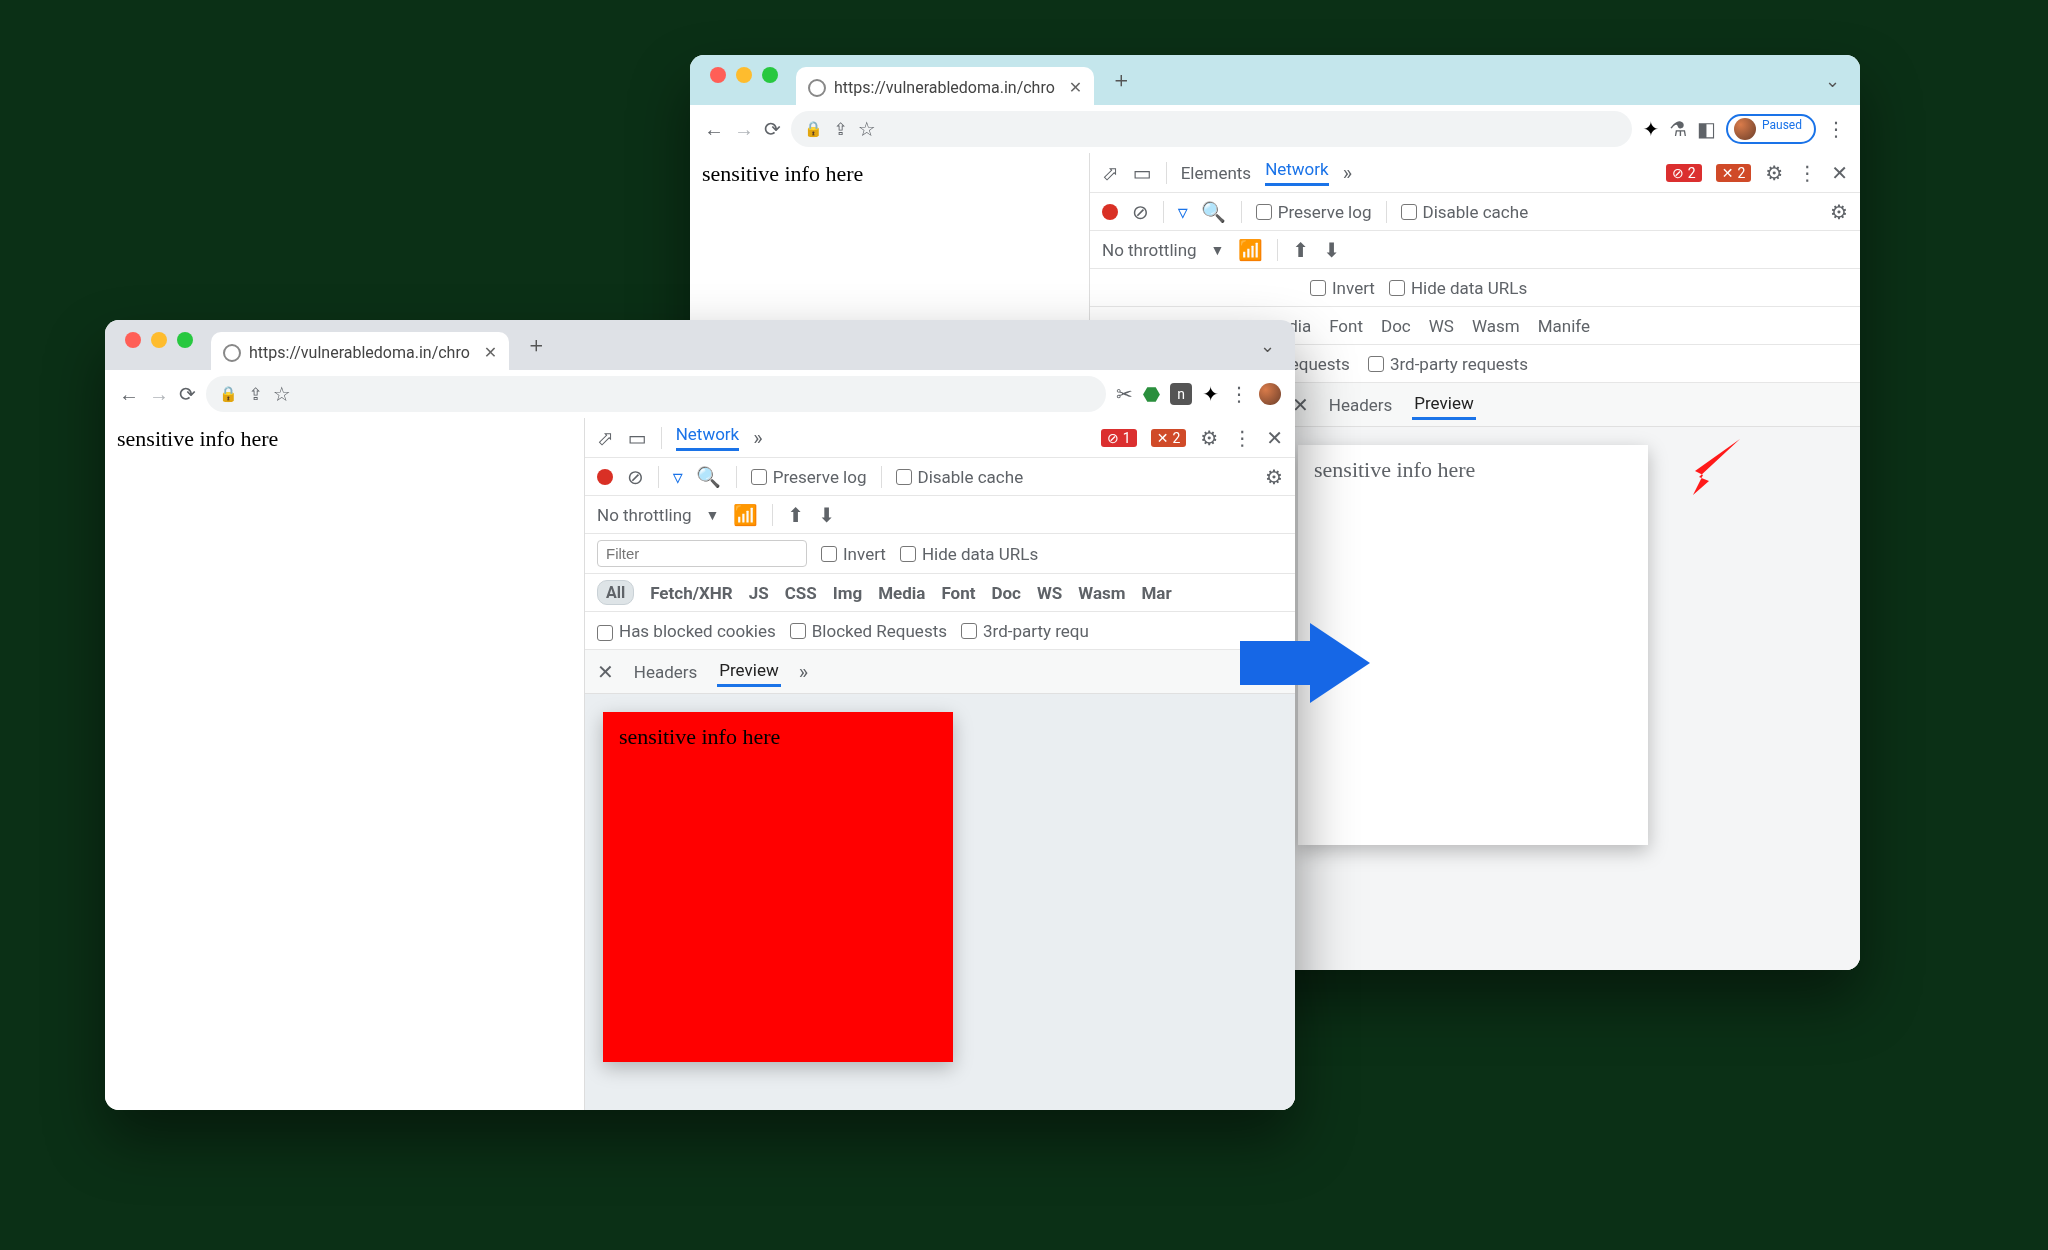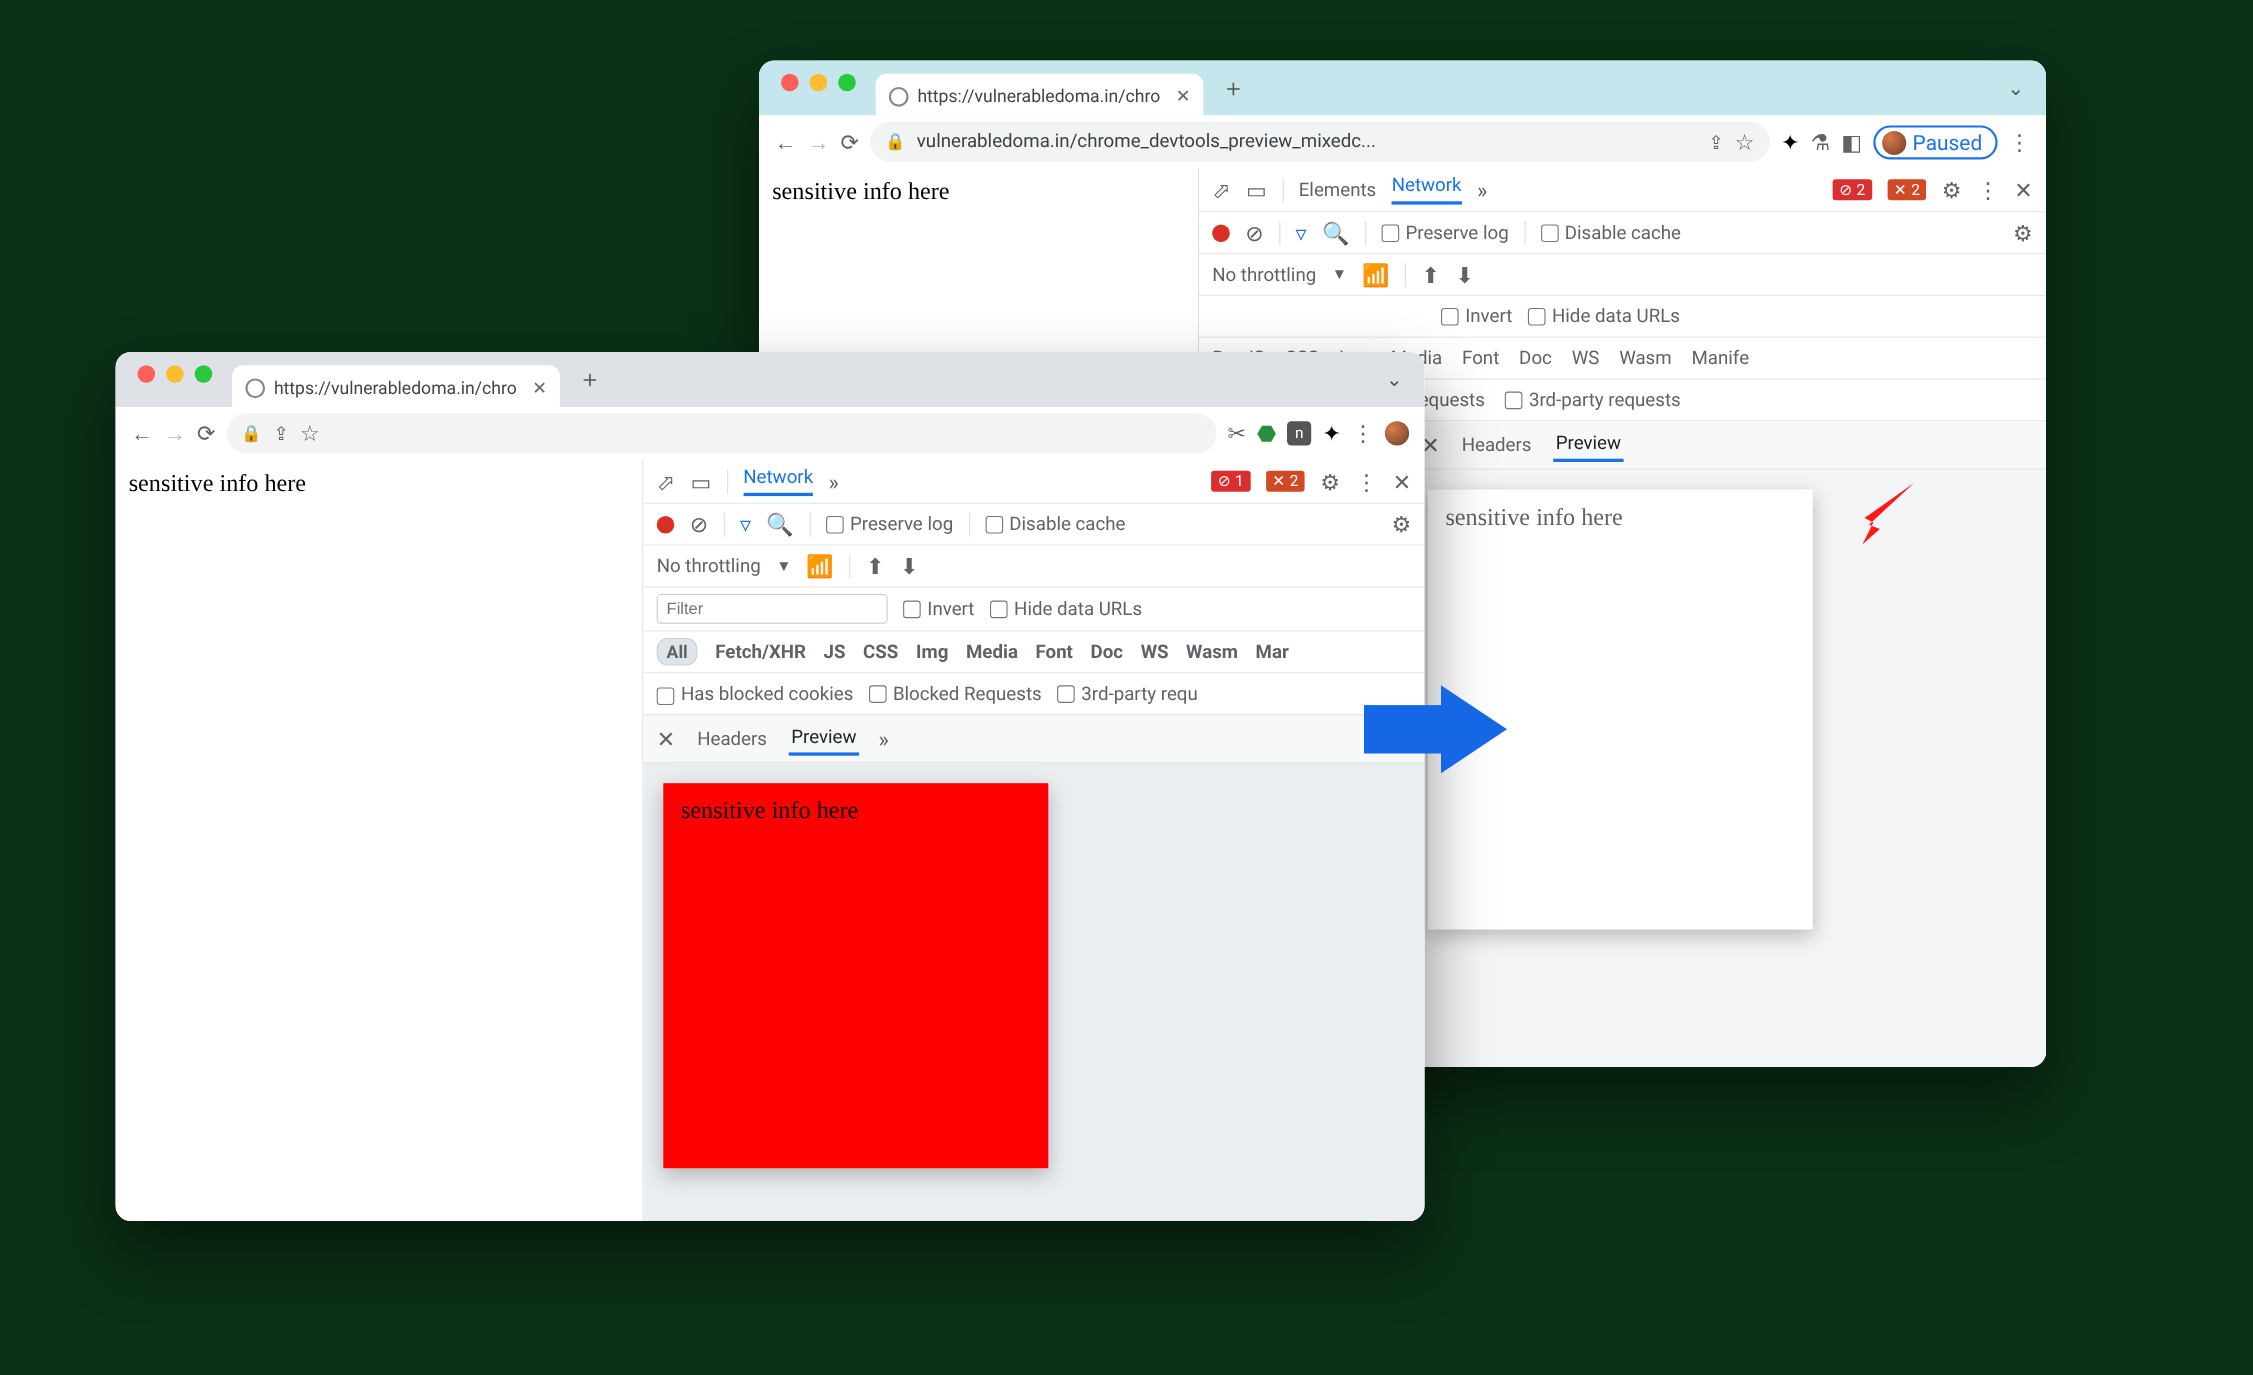--- a/index.html
+++ b/index.html
@@ -74,23 +74,23 @@
     height: 36px;
   }
   .omnibox .lock { font-size: 15px; color: #5f6368; }
   .omnibox .url  { flex: 1; overflow: hidden; text-overflow: ellipsis; white-space: nowrap; }
   .paused {
     border: 2px solid #1a73e8;
     color: #1a73e8;
     border-radius: 18px;
     padding: 2px 12px 2px 6px;
     display: inline-flex;
-    align-items: flex-end;
+    align-items: flex-start;
     gap: 6px;
-    font-size: 19px;
+    font-size: 12px;
   }
   .avatar { width: 22px; height: 22px; border-radius: 50%; background: radial-gradient(circle at 30% 30%, #d97b4a, #6b3e2a); display:inline-block;}
 
   
   .split { display: flex; height: calc(100% - 98px); }
   .content-pane {
     background: #fff;
     border-right: 1px solid #ddd;
     padding: 8px 12px;
     font-family: "Times New Roman", serif;
@@ -173,21 +173,20 @@
     <span class="spacer"></span>
     <span class="dropdown">⌄</span>
   </div>
 
   <div class="toolbar">
     <span class="icn">←</span>
     <span class="icn dim">→</span>
     <span class="icn">⟳</span>
     <div class="omnibox">
       <span class="lock">🔒</span>
-      <span class="url">vulnerabledoma.in/chrome_devtools_preview_mixedc...</span>
       <span class="icn" style="font-size:17px;">⇪</span>
       <span class="icn">☆</span>
     </div>
     <span class="icn" style="color:#000;">✦</span>
     <span class="icn">⚗</span>
     <span class="icn">◧</span>
     <span class="paused">
       <span class="avatar"></span>
       <span>Paused</span>
     </span>

